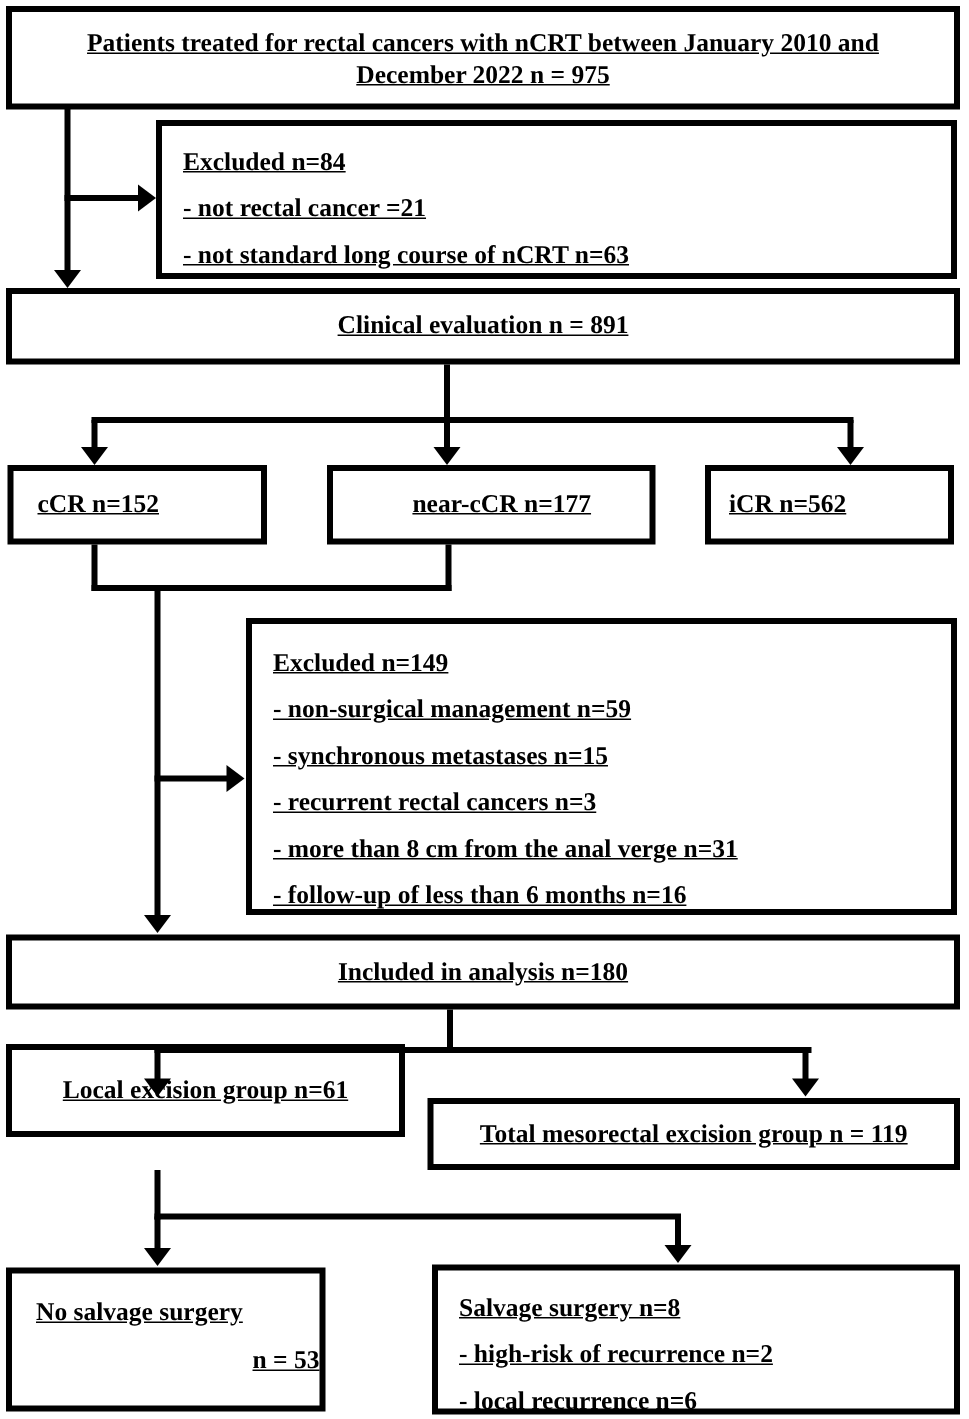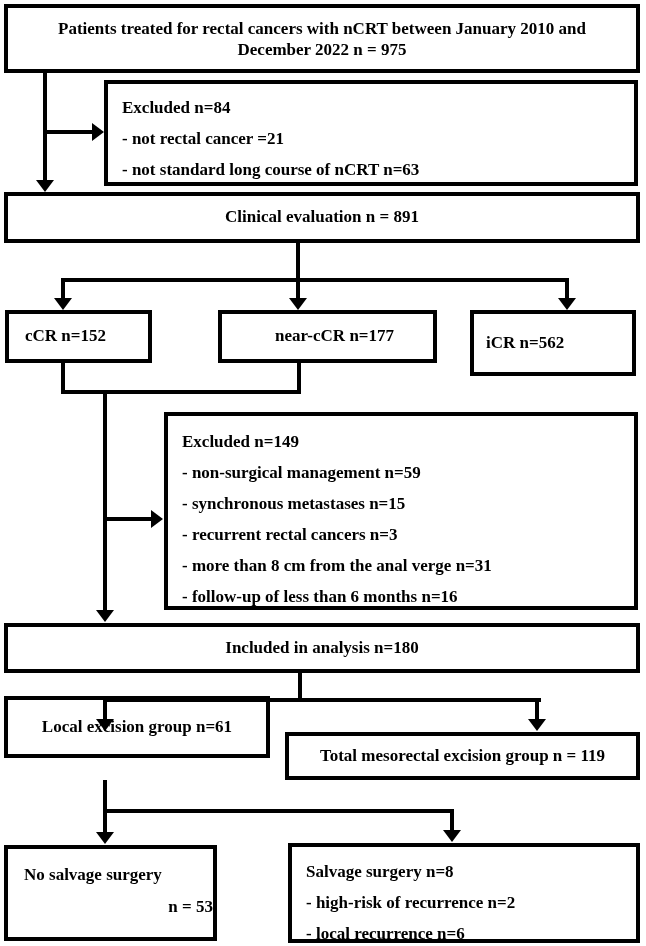--- a/index.html
+++ b/index.html
@@ -16,21 +16,21 @@
   .box {
     position: absolute;
     box-sizing: border-box;
     border: 4px solid var(--ink, #000000);
     background: #ffffff;
     font-size: 17px;
     line-height: 1.2;
   }
   .center-text { display: flex; flex-direction: column; justify-content: center; text-align: center; }
   .left-text   { display: flex; flex-direction: column; justify-content: center; text-align: left; }
-  .line { white-space: nowrap; }
+  .line { white-space: nowrap; text-decoration: underline; }
   .vl, .hl { position: absolute; background: var(--ink, #000000); }
   .arr-d {
     position: absolute; width: 0; height: 0;
     border-left: 9px solid transparent;
     border-right: 9px solid transparent;
     border-top: 12px solid var(--ink, #000000);
   }
   .arr-r {
     position: absolute; width: 0; height: 0;
     border-top: 9px solid transparent;
@@ -53,29 +53,29 @@
   <div class="box pad-list" style="left:104px; top:80px; width:534px; height:106px;">
     <div class="line">Excluded n=84</div>
     <div class="line">- not rectal cancer =21</div>
     <div class="line">- not standard long course of nCRT n=63</div>
   </div>
 
   <div class="box center-text" style="left:4px; top:192px; width:636px; height:51px;">
     <div class="line">Clinical evaluation n = 891</div>
   </div>
 
-  <div class="box left-text" style="left:5px; top:310px; width:147px; height:53px; padding-left:16px;">
+  <div class="box left-text" style="left:5px; top:310px; width:173px; height:53px; padding-left:16px;">
     <div class="line">cCR n=152</div>
   </div>
 
   <div class="box left-text" style="left:218px; top:310px; width:219px; height:53px; padding-left:14px;align-items:center;">
     <div class="line">near-cCR n=177</div>
   </div>
 
-  <div class="box left-text" style="left:470px; top:310px; width:166px; height:66px; padding-left:12px;">
+  <div class="box left-text" style="left:470px; top:310px; width:166px; height:53px; padding-left:12px;">
     <div class="line">iCR n=562</div>
   </div>
 
   <div class="box pad-list" style="left:164px; top:412px; width:474px; height:198px; padding-top:10px;">
     <div class="line">Excluded n=149</div>
     <div class="line">- non-surgical management n=59</div>
     <div class="line">- synchronous metastases n=15</div>
     <div class="line">- recurrent rectal cancers n=3</div>
     <div class="line">- more than 8 cm from the anal verge n=31</div>
     <div class="line">- follow-up of less than 6 months n=16</div>

